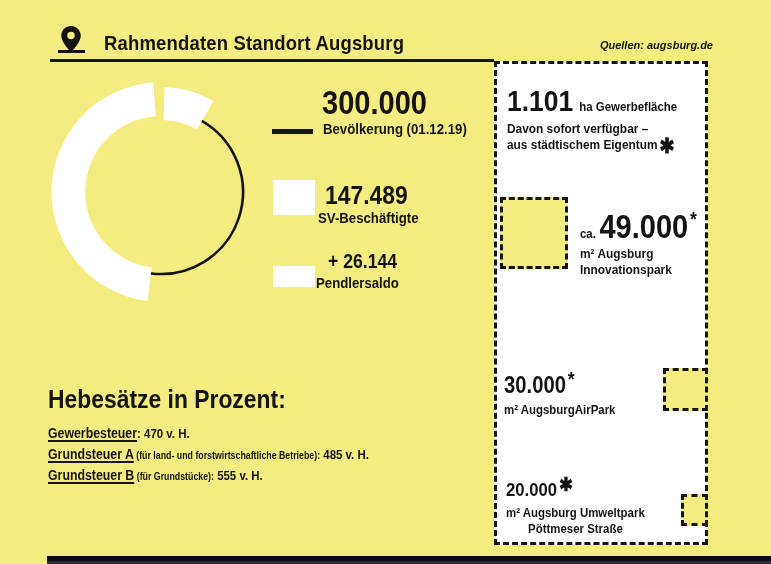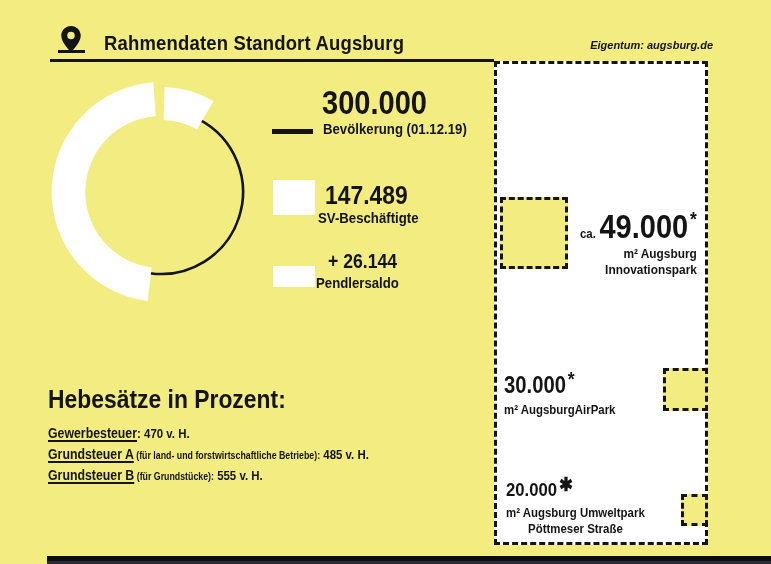--- a/index.html
+++ b/index.html
@@ -45,21 +45,21 @@
   .sq-airpark{left:166px;top:304px;width:45px;height:43px;}
   .sq-umwelt{left:184px;top:430px;width:27px;height:32px;}
 
   .p-item{position:absolute;}
   .p-row{display:flex;align-items:baseline;}
   #p1{left:10px;top:22px;}
   #p1 .p-value{font-size:30px;font-weight:800;line-height:1;}
   #p1 .p-unit{font-size:13px;margin-left:7px;}
   #p1 .p-desc{margin-top:5px;font-size:13.5px;line-height:1.2;}
   .star-inline{font-size:21px;line-height:0;vertical-align:-4px;margin-left:2px;}
-  #p2{left:83px;top:146px;text-align:right;}
+  #p2{left:83px;top:146px;}
   #p2 .p-prefix{font-size:13px;margin-right:4px;}
   #p2 .p-value{font-size:33px;font-weight:800;line-height:1;}
   #p2 .p-lines{margin-top:3px;font-size:13.5px;line-height:1.2;}
   .star-sup{font-size:20px;position:relative;top:-12px;margin-left:2px;}
   #p3{left:7px;top:310px;}
   #p3 .p-value{font-size:23px;font-weight:800;line-height:1;}
   #p3 .star-sup{top:-7px;}
   #p3 .p-lines{margin-top:4px;font-size:13px;line-height:1.2;}
   #p4{left:9px;top:414px;text-align:center;}
   #p4 .p-value{font-size:19px;font-weight:800;line-height:1;}
@@ -87,21 +87,21 @@
 
   <svg class="pin-svg" viewBox="0 0 24 32">
     <path fill="#141414" fill-rule="evenodd" d="M12 0 C5.37 0 0 5.37 0 12 C0 21 12 32 12 32 C12 32 24 21 24 12 C24 5.37 18.63 0 12 0 Z
          M12 7 A4.6 4.6 0 1 0 12 16.2 A4.6 4.6 0 1 0 12 7 Z"></path>
   </svg>
   <div class="pin-underline"></div>
   <div class="page-title">
     <span class="cx">Rahmendaten Standort Augsburg</span>
   </div>
   <div class="title-underline"></div>
-  <div class="source-note">Eigentum: augsburg.de</div>
+  <div class="source-note">Quellen: augsburg.de</div>
 
   <svg class="donut-svg" viewBox="40 58 232 252">
     <path d="M 199.5 119.6 A 82 82 0 0 1 149.6 273.2" fill="none" stroke="#141414" stroke-width="2.6"></path>
     <path d="M 153.3 82.3 A 110 110 0 0 0 147.6 301.1 L 151.7 267.4 A 76 76 0 0 1 155.7 116.2 Z" fill="#FFFFFF"></path>
     <path d="M 164.7 87.1 A 105 105 0 0 1 213.5 101.1 L 197 129.6 A 72 72 0 0 0 163.5 120 Z" fill="#FFFFFF"></path>
   </svg>
 
   <div class="lg" id="lg1">
     <div class="lg-marker"></div>
     <div class="lg-value"><span class="cx">300.000</span></div>
@@ -113,20 +113,32 @@
     <div class="lg-label"><span class="cx">SV-Beschäftigte</span></div>
   </div>
   <div class="lg" id="lg3">
     <div class="lg-marker"></div>
     <div class="lg-value"><span class="cx">+ 26.144</span></div>
     <div class="lg-label"><span class="cx">Pendlersaldo</span></div>
   </div>
 
   <div class="panel">
 
+    <div class="p-item" id="p1">
+      <div class="cx">
+        <div class="p-row">
+          <span class="p-value">1.101</span>
+          <span class="p-unit">ha Gewerbefläche</span>
+        </div>
+        <div class="p-desc">
+          <div>Davon sofort verfügbar –</div>
+          <div><span>aus städtischem Eigentum</span><span class="star-inline">✱</span></div>
+        </div>
+      </div>
+    </div>
 
     <div class="dashed-square sq-innovation"></div>
     <div class="p-item" id="p2">
       <div class="cx">
         <div class="p-row">
           <span class="p-prefix">ca.</span>
           <span class="p-value">49.000</span>
           <span class="star-sup">*</span>
         </div>
         <div class="p-lines">

